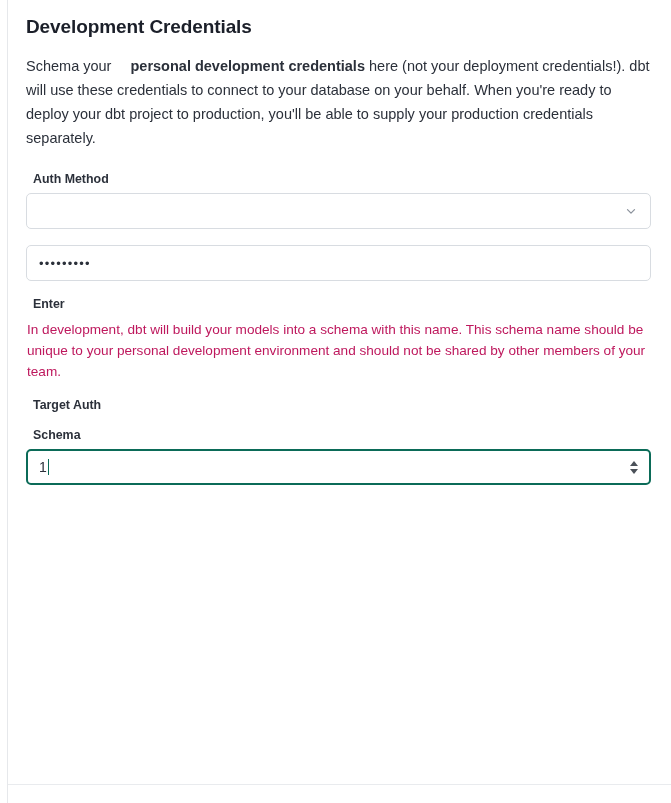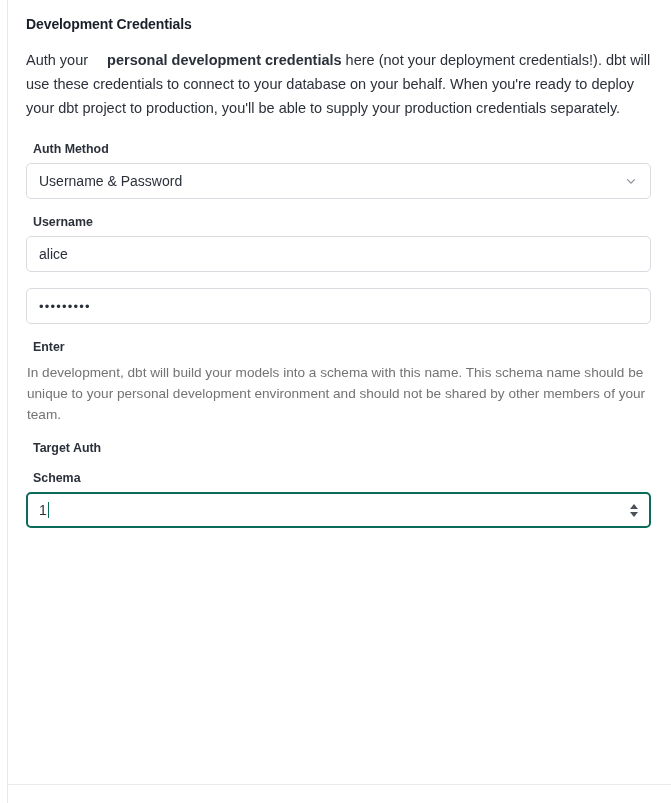--- a/index.html
+++ b/index.html
@@ -34,21 +34,21 @@
   .content {
     position: absolute;
     left: 8px;
     top: 0;
     width: 663px;
     height: 803px;
     box-sizing: border-box;
     padding: 16px 19px 0 18px;
   }
   h1.title {
-    font-size: 14px;
+    font-size: 19px;
     font-weight: bold;
     letter-spacing: -0.1px;
     margin: 0 0 16px 0;
     color: #1b1f29;
   }
   p.intro {
     font-size: 14.5px;
     line-height: 24px;
     margin: 0 0 22px 0;
     color: #2b303a;
@@ -95,21 +95,21 @@
     color: #8b929c;
   }
   .dots {
     letter-spacing: 1.2px;
     font-size: 13px;
     color: #2b303a;
   }
   .helptext {
     font-size: 13.6px;
     line-height: 21px;
-    color: #737373;
+    color: #be185d;
     margin: 8px 16px 0 1px;
     width: 625px;
   }
   .control.focused {
     border: 2px solid #0b6b58;
     padding-left: 11px;
   }
   .control.focused .caret {
     display: inline-block;
     width: 1px;
@@ -160,40 +160,33 @@
 <body>
 
 <div class="page">
 
   <div class="left-rail"></div>
 
   <div class="content">
 
     <h1 class="title">Development Credentials</h1>
 
-    <p class="intro"><span>Auth your </span><b>personal development credentials</b><span> here (not your deployment credentials!). dbt will use these credentials to connect to your database on your behalf. When you're ready to deploy your dbt project to production, you'll be able to supply your production credentials separately.</span></p>
+    <p class="intro"><span>Schema your </span><b>personal development credentials</b><span> here (not your deployment credentials!). dbt will use these credentials to connect to your database on your behalf. When you're ready to deploy your dbt project to production, you'll be able to supply your production credentials separately.</span></p>
 
     <div class="field">
       <label class="field-label">Auth Method</label>
       <div class="control select">
-        <span>Username &amp; Password</span>
         <span class="chevron">
           <svg width="14" height="14" viewBox="0 0 20 20" fill="none" stroke="currentColor" stroke-width="1.8" stroke-linecap="round" stroke-linejoin="round">
               <polyline points="5,8 10,13 15,8"></polyline>
             </svg>
         </span>
       </div>
     </div>
 
-    <div class="field">
-      <label class="field-label">Username</label>
-      <div class="control">
-        <span>alice</span>
-      </div>
-    </div>
 
     <div class="field">
       <div class="control">
         <span class="dots">•••••••••</span>
       </div>
     </div>
 
     <div class="field">
       <label class="field-label">Enter</label>
       <div class="helptext">In development, dbt will build your models into a schema with this name. This schema name should be unique to your personal development environment and should not be shared by other members of your team.</div>

